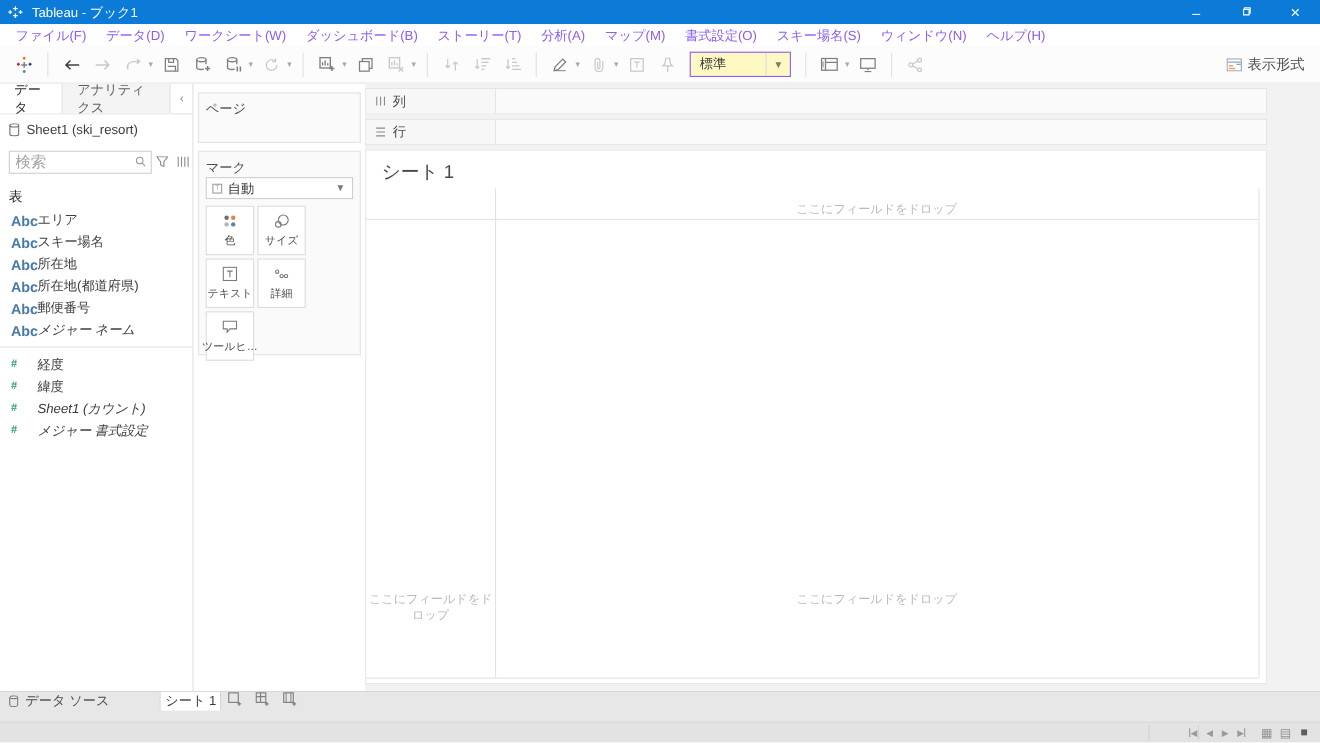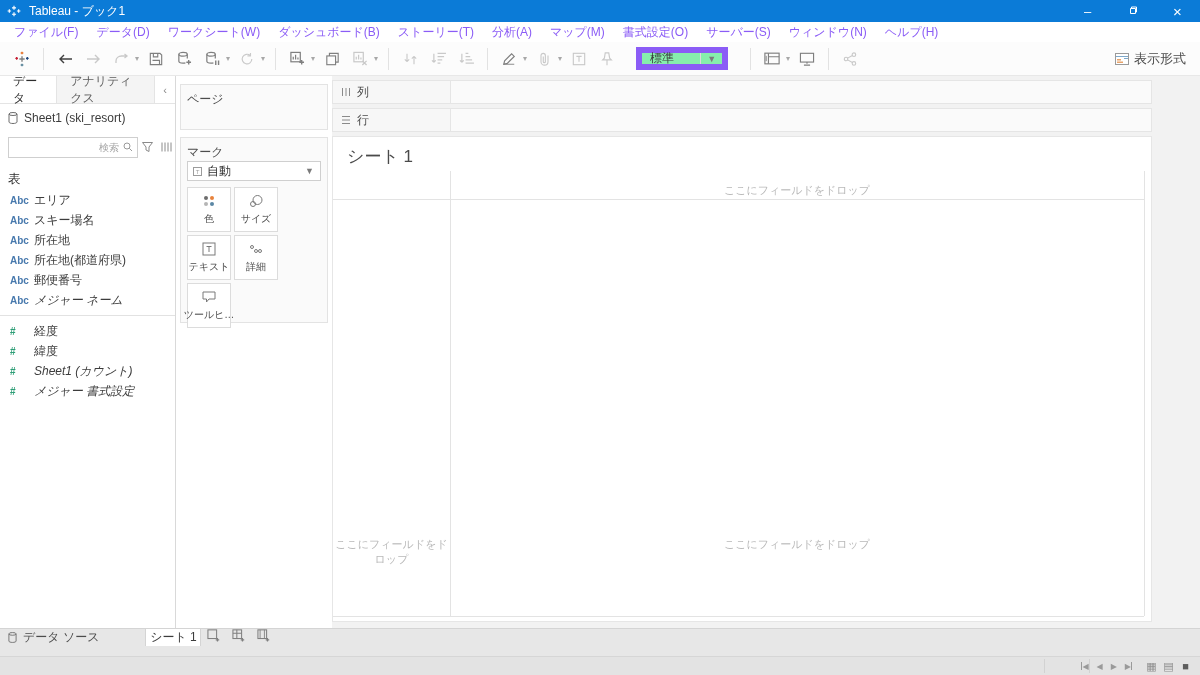--- a/index.html
+++ b/index.html
@@ -18,47 +18,47 @@
   .menubar .mi { padding:0 9px; color:#8b5cf6; white-space:nowrap; }
 
   
   .toolbar { height:34px; background:#fcfcfc; border-bottom:1px solid #e8e8e8; display:flex; align-items:center; position:relative; padding-left:8px; }
   .tbi { min-width:24px; height:26px; display:flex; align-items:center; justify-content:center; margin:0 2px; }
   .tbi svg { stroke:#7f7f7f; fill:none; stroke-width:1.3; }
   .tbi.strong svg { stroke:#3f3f3f; }
   .tbi.dis svg { stroke:#c9c9c9; }
   .caret { font-size:8px; color:#a8a8a8; margin:0 3px 0 0; }
   .tsep { width:1px; height:22px; background:#e2e2e2; margin:0 7px; }
-  .fitbox { width:92px; height:23px; border:6px solid #8b5cf6; background:#86efac; display:flex; align-items:center; margin:0 15px; }
+  .fitbox { width:92px; height:23px; border:1px solid #8b5cf6; background:#fef9c3; display:flex; align-items:center; margin:0 6px; }
   .fitbox .fitlabel { flex:1; padding-left:8px; color:#3c3c3c; }
   .fitbox .fitcaret { width:22px; height:100%; border-left:1px solid #dcdcdc; display:flex; align-items:center; justify-content:center; color:#7b7b7b; font-size:9px; }
   .showme { position:absolute; right:14px; top:0; height:34px; display:flex; align-items:center; color:#4c4c4c; font-size:13px; }
   .showme svg { margin-right:5px; }
 
   
   .main { display:flex; height:552px; }
 
   
   .datapane { width:176px; border-right:1px solid #d9d9d9; background:#fff; display:flex; flex-direction:column; }
   .panetabs { height:28px; display:flex; border-bottom:1px solid #e4e4e4; }
   .ptab { padding:0 13px; display:flex; align-items:center; }
   .ptab.active { background:#fff; color:#2d2d2d; }
   .ptab.inactive { background:#f4f4f4; color:#5d5d5d; border-left:1px solid #e4e4e4; border-right:1px solid #e4e4e4; }
   .collapse { margin-left:auto; padding:0 8px; display:flex; align-items:center; color:#8a8a8a; font-size:11px; }
   .connection { height:27px; display:flex; align-items:center; padding-left:8px; color:#3c3c3c; }
   .connection svg { margin-right:6px; }
   .searchrow { height:32px; display:flex; align-items:center; padding:0 6px 0 8px; }
   .searchbox { width:140px; height:21px; border:1px solid #cfcfcf; background:#fff; display:flex; align-items:center; }
-  .searchbox input { flex:1; border:none; outline:none; padding-left:5px; font-size:10px; color:#333; font-family:inherit; background:transparent; width:110px;text-align:right; }
+  .searchbox input { flex:1; border:none; outline:none; padding-left:5px; font-size:14px; color:#333; font-family:inherit; background:transparent; width:110px; }
   .searchbox input::placeholder { color:#a3a3a3; }
   .sicon { display:flex; align-items:center; padding:0 4px; }
   .fieldsection { padding:8px 0 2px 8px; color:#2e2e2e; font-size:12.5px; }
   .fieldlist { flex:1; overflow:hidden; }
   .frow { height:20px; display:flex; align-items:center; padding-left:10px; }
-  .ficon { width:24px; font-size:10px; font-weight:bold; flex-shrink:0; }
+  .ficon { width:24px; font-size:13px; font-weight:bold; flex-shrink:0; }
   .ficon.dim { color:#4879ad; }
   .ficon.mea { color:#2e9e77; font-size:10px; }
   .flabel { color:#3c3c3c; white-space:nowrap; }
   .italic { font-style:italic; }
   .fielddivider { height:1px; background:#e2e2e2; margin:5px 0 5px 0; }
 
   
   .cardscol { width:156px; background:#fff; padding:8px 4px 0 4px; }
   .card { background:#fafafa; border:1px solid #e3e3e3; margin-bottom:7px; padding:6px 6px; }
   .cardlabel { color:#4c4c4c; }
@@ -142,21 +142,21 @@
 
 <div class="menubar">
   <span class="mi">ファイル(F)</span>
   <span class="mi">データ(D)</span>
   <span class="mi">ワークシート(W)</span>
   <span class="mi">ダッシュボード(B)</span>
   <span class="mi">ストーリー(T)</span>
   <span class="mi">分析(A)</span>
   <span class="mi">マップ(M)</span>
   <span class="mi">書式設定(O)</span>
-  <span class="mi">サーバー(S)</span>
+  <span class="mi">スキー場名(S)</span>
   <span class="mi">ウィンドウ(N)</span>
   <span class="mi">ヘルプ(H)</span>
 </div>
 
 <div class="toolbar">
   <span class="tbi">
     <svg width="16" height="16" viewBox="0 0 24 24">
         <g stroke-width="2" fill="none">
           <g stroke="#7d7d7d">
             <path d="M12 8v8M8 12h8"></path>

